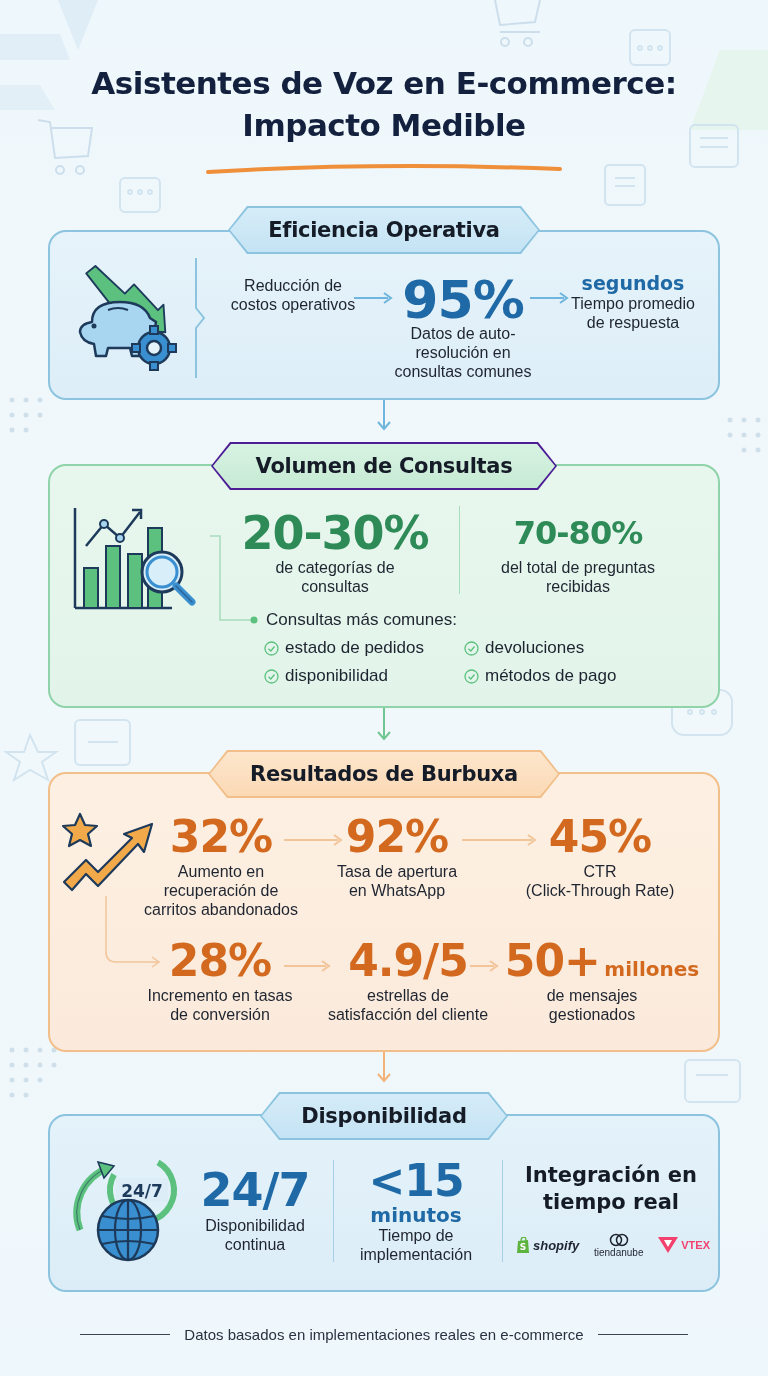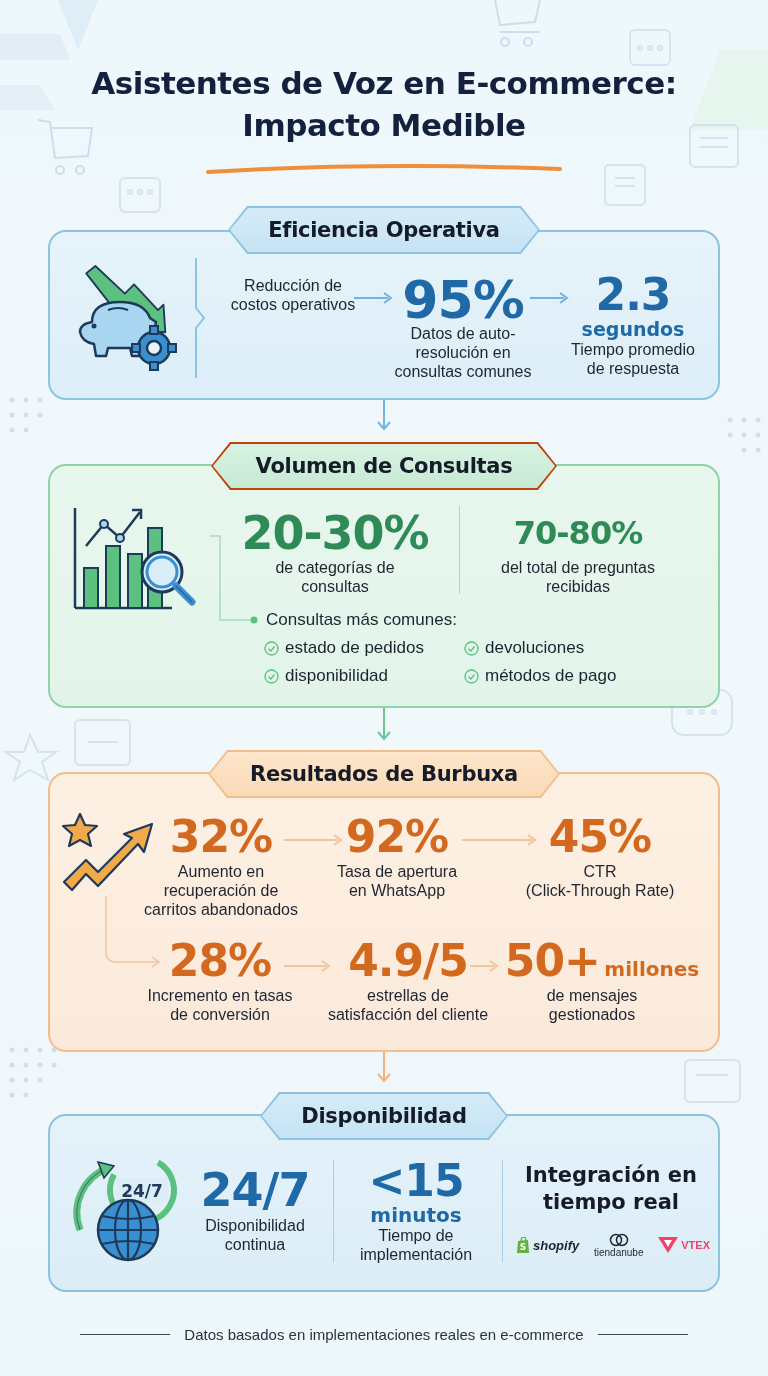--- a/index.html
+++ b/index.html
@@ -22,21 +22,21 @@
     position: absolute; left: 48px; width: 672px;
     border-radius: 18px; border: 2px solid;
   }
   .card.blue { border-color: #8cc4e0; background: linear-gradient(180deg,#e6f3fa,#ddeef8); }
   .card.green { border-color: #8fd3a9; background: linear-gradient(180deg,#e8f7ee,#e2f4ea); }
   .card.orange { border-color: #f2bf8a; background: linear-gradient(180deg,#fdf0e2,#fbeadb); }
   .card.blue2 { border-color: #8cc4e0; background: linear-gradient(180deg,#e4f2fa,#dcedf7); }
   .badge-wrap { position: absolute; height: 48px;
     clip-path: polygon(19px 0, calc(100% - 19px) 0, 100% 50%, calc(100% - 19px) 100%, 19px 100%, 0 50%); }
   .badge-wrap.blue { background: #8cc4e0; }
-  .badge-wrap.green { background: #c2410c; }
+  .badge-wrap.green { background: #4c1d95; }
   .badge-wrap.orange { background: #f2bf8a; }
   .badge-inner { position: absolute; left: 2px; top: 2px; right: 2px; bottom: 2px;
     clip-path: polygon(18px 0, calc(100% - 18px) 0, 100% 50%, calc(100% - 18px) 100%, 18px 100%, 0 50%);
     display: flex; align-items: center; justify-content: center;
     font-family: "DejaVu Sans", sans-serif; font-weight: bold; font-size: 21px; color: #151c28; letter-spacing: -0.3px; }
   .badge-wrap.blue .badge-inner { background: linear-gradient(180deg,#d6ecf8,#c4e3f4); }
   .badge-wrap.green .badge-inner { background: linear-gradient(180deg,#d8f2e2,#c6ebd4); }
   .badge-wrap.orange .badge-inner { background: linear-gradient(180deg,#fde6cc,#fbd9b5); }
 
   .stat { position: absolute; text-align: center; }
@@ -174,21 +174,20 @@
   <div class="big blue-num" style="font-size:52px;line-height:48px;">95%</div>
   <div class="sub">Datos de auto-</div>
   <div class="sub">resolución en</div>
   <div class="sub">consultas comunes</div>
 </div>
 <svg style="position:absolute;left:530px;top:292px;" width="40" height="12">
   <line x1="0" y1="6" x2="34" y2="6" stroke="#6fb5dd" stroke-width="2"></line>
     <path d="M30,1 L37,6 L30,11" stroke="#6fb5dd" stroke-width="2" fill="none"></path>
 </svg>
 <div class="stat" style="left:558px;top:272px;width:150px;">
-  <div class="big blue-num" style="font-size:44px;line-height:46px;">2.3</div>
   <div class="big blue-num" style="font-size:19px;line-height:22px;letter-spacing:0;">segundos</div>
   <div class="sub">Tiempo promedio</div>
   <div class="sub">de respuesta</div>
 </div>
 
 <svg class="flow-arrow" style="top:400px;height:32px;">
   <line x1="7" y1="0" x2="7" y2="28" stroke="#6fb5dd" stroke-width="2"></line>
     <path d="M1,22 L7,29 L13,22" stroke="#6fb5dd" stroke-width="2" fill="none"></path>
 </svg>
 

